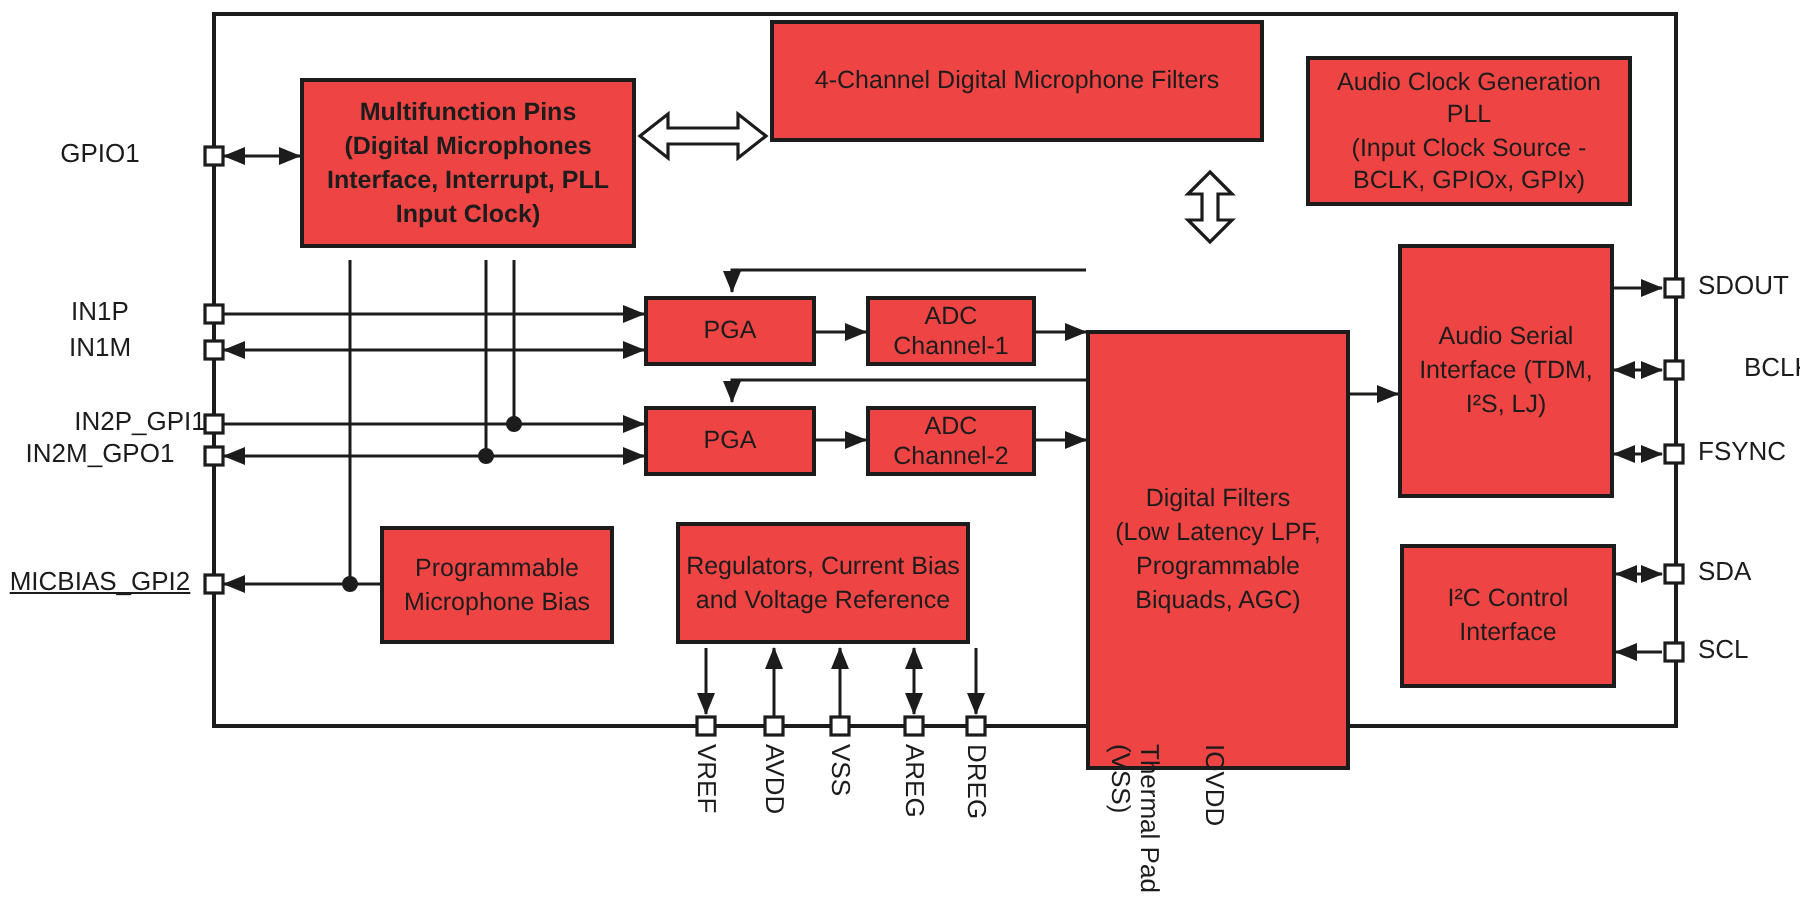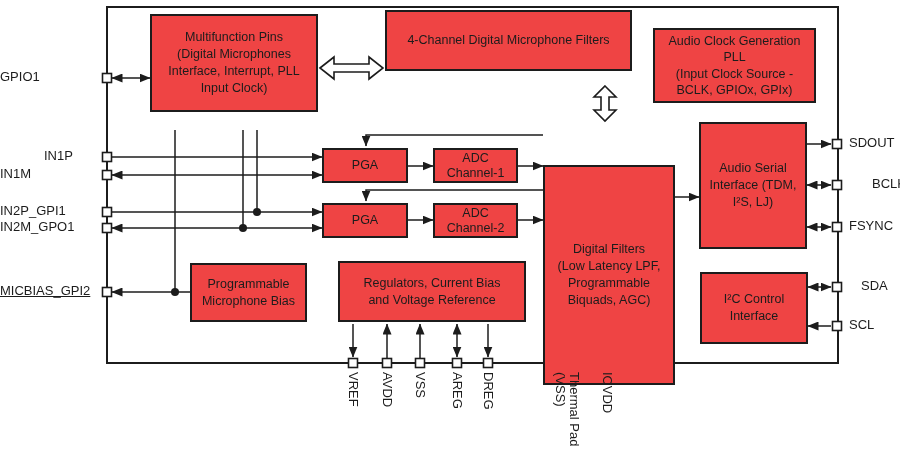--- a/index.html
+++ b/index.html
@@ -10,21 +10,21 @@
   svg.wires{position:absolute;left:0;top:0;}
   .block{
     position:absolute;box-sizing:border-box;border:2px solid #1c1c1c;background:#ef4444;
     display:flex;align-items:center;justify-content:center;text-align:center;
     font-size:12.5px;line-height:1.36;
   }
   .block .lbl{white-space:pre-line;}
   .pin-label{
     position:absolute;font-size:13px;line-height:1.1;white-space:pre-line;
   }
-  .pin-label.left{text-align:left;width:100px;left:0;}
+  .pin-label.left{text-align:center;width:100px;left:0;}
   .pin-label.right{text-align:right;left:849px;}
   .pin-label.bottom{
     writing-mode:vertical-rl;transform:translateX(-50%);top:372px;text-align:left;
   }
 </style>
 </head>
 <body>
 
 <div class="diagram">
 
@@ -99,21 +99,21 @@
       <rect x="348.5" y="358.5" width="9" height="9"></rect>
       <rect x="382.5" y="358.5" width="9" height="9"></rect>
       <rect x="415.5" y="358.5" width="9" height="9"></rect>
       <rect x="452.5" y="358.5" width="9" height="9"></rect>
       <rect x="483.5" y="358.5" width="9" height="9"></rect>
       <rect x="568.5" y="358.5" width="9" height="9"></rect>
       <rect x="602.5" y="358.5" width="9" height="9"></rect>
     </g>
   </svg>
 
-  <div class="block" style="left:150px;top:14px;width:168px;height:98px;">
+  <div class="block" style="left:150px;top:39px;width:168px;height:85px;font-weight:bold;">
     <span class="lbl">Multifunction Pins
 (Digital Microphones
 Interface, Interrupt, PLL
 Input Clock)</span>
   </div>
   <div class="block" style="left:385px;top:10px;width:247px;height:61px;">
     <span class="lbl">4-Channel Digital Microphone Filters</span>
   </div>
   <div class="block" style="left:653px;top:28px;width:163px;height:75px;line-height:1.3;">
     <span class="lbl">Audio Clock Generation
@@ -147,36 +147,36 @@
   </div>
   <div class="block" style="left:699px;top:122px;width:108px;height:127px;">
     <span class="lbl">Audio Serial
 Interface (TDM,
 I²S, LJ)</span>
   </div>
   <div class="block" style="left:190px;top:263px;width:117px;height:59px;">
     <span class="lbl">Programmable
 Microphone Bias</span>
   </div>
-  <div class="block" style="left:338px;top:261px;width:188px;height:61px;">
+  <div class="block" style="left:338px;top:261px;width:147px;height:61px;">
     <span class="lbl">Regulators, Current Bias
 and Voltage Reference</span>
   </div>
 
   <div class="pin-label left" style="top:70px;">GPIO1</div>
-  <div class="pin-label left" style="top:149px;margin-left:44px;">IN1P</div>
+  <div class="pin-label left" style="top:149px;">IN1P</div>
   <div class="pin-label left" style="top:167px;">IN1M</div>
-  <div class="pin-label left" style="top:204px;">IN2P_GPI1</div>
+  <div class="pin-label left" style="top:204px;padding-left:20px;">IN2P_GPI1</div>
   <div class="pin-label left" style="top:220px;">IN2M_GPO1</div>
   <div class="pin-label left" style="top:284px;text-decoration:underline;">MICBIAS_GPI2</div>
 
   <div class="pin-label right" style="top:136px;">SDOUT</div>
   <div class="pin-label right" style="top:177px;margin-left:23px;">BCLK</div>
   <div class="pin-label right" style="top:219px;">FSYNC</div>
-  <div class="pin-label right" style="top:279px;margin-left:12px;">SDA</div>
+  <div class="pin-label right" style="top:279px;">SDA</div>
   <div class="pin-label right" style="top:318px;">SCL</div>
 
   <div class="pin-label bottom" style="left:353px;">VREF</div>
   <div class="pin-label bottom" style="left:387px;">AVDD</div>
   <div class="pin-label bottom" style="left:420px;">VSS</div>
   <div class="pin-label bottom" style="left:457px;">AREG</div>
   <div class="pin-label bottom" style="left:488px;">DREG</div>
   <div class="pin-label bottom" style="left:567px;">Thermal Pad
 (VSS)</div>
   <div class="pin-label bottom" style="left:607px;">IOVDD</div>

